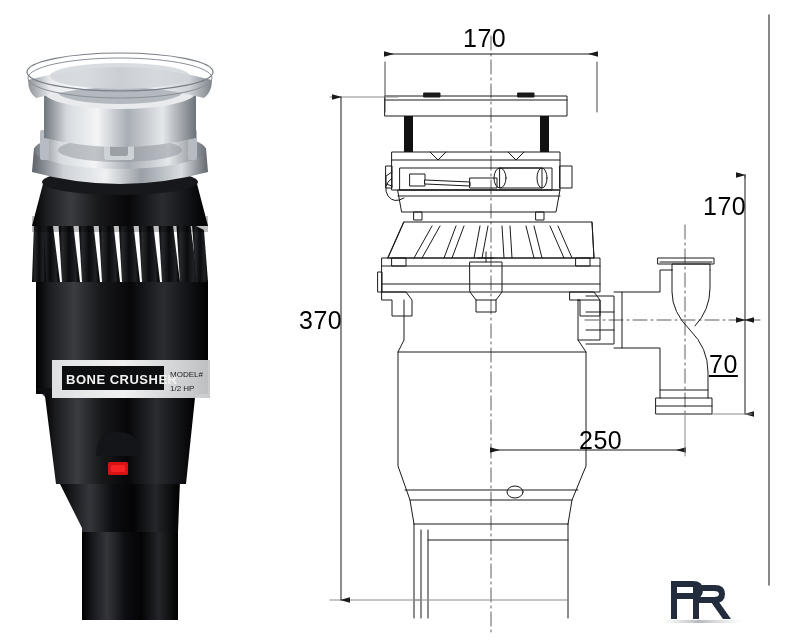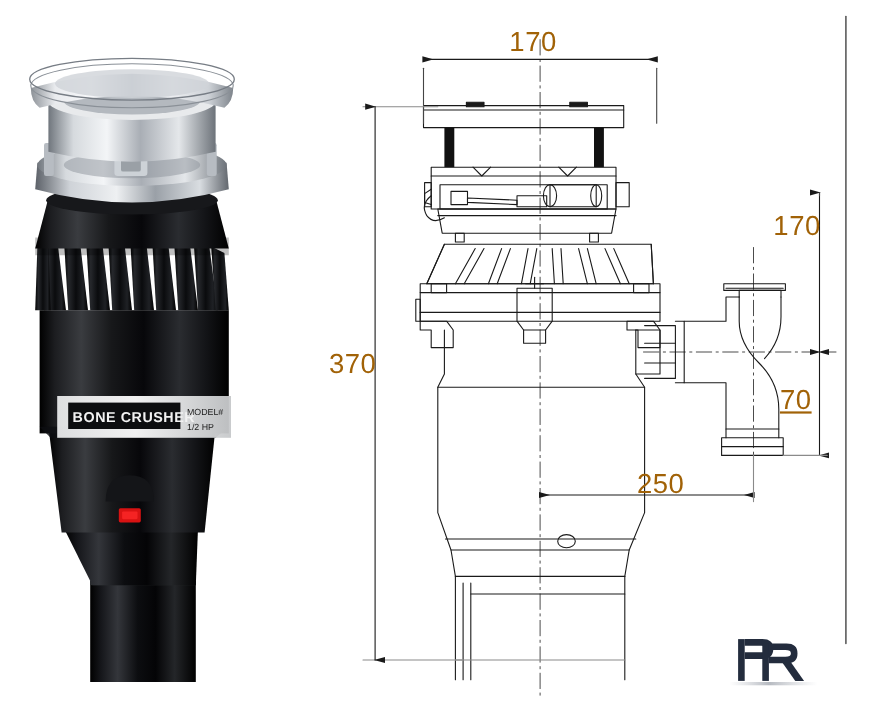--- a/index.html
+++ b/index.html
@@ -10,24 +10,24 @@
   
   .photo{position:absolute;left:0px;top:20px;width:300px;height:600px;}
   .photo svg{display:block;}
 
   
   .draw{position:absolute;left:0;top:0;width:792px;height:640px;}
   .draw svg{display:block;}
 
   
   .dimtext{position:absolute;font-family:"Liberation Sans", sans-serif;
-           font-size:25px;color:#a16207;letter-spacing:0.5px;
+           font-size:25px;color:#000000;letter-spacing:0.5px;
            white-space:nowrap;line-height:1;}
   .d-170top{left:463px;top:26px;}
-  .d-370{left:299px;top:319px;text-align:right;}
+  .d-370{left:299px;top:308px;text-align:right;}
   .d-170right{left:703px;top:194px;}
   .d-70{left:709px;top:352px;text-decoration:underline;}
   .d-160{left:579px;top:428px;}
 
   
   .logo{position:absolute;left:663px;top:573px;width:80px;height:56px;}
 </style>
 </head>
 <body>
 

